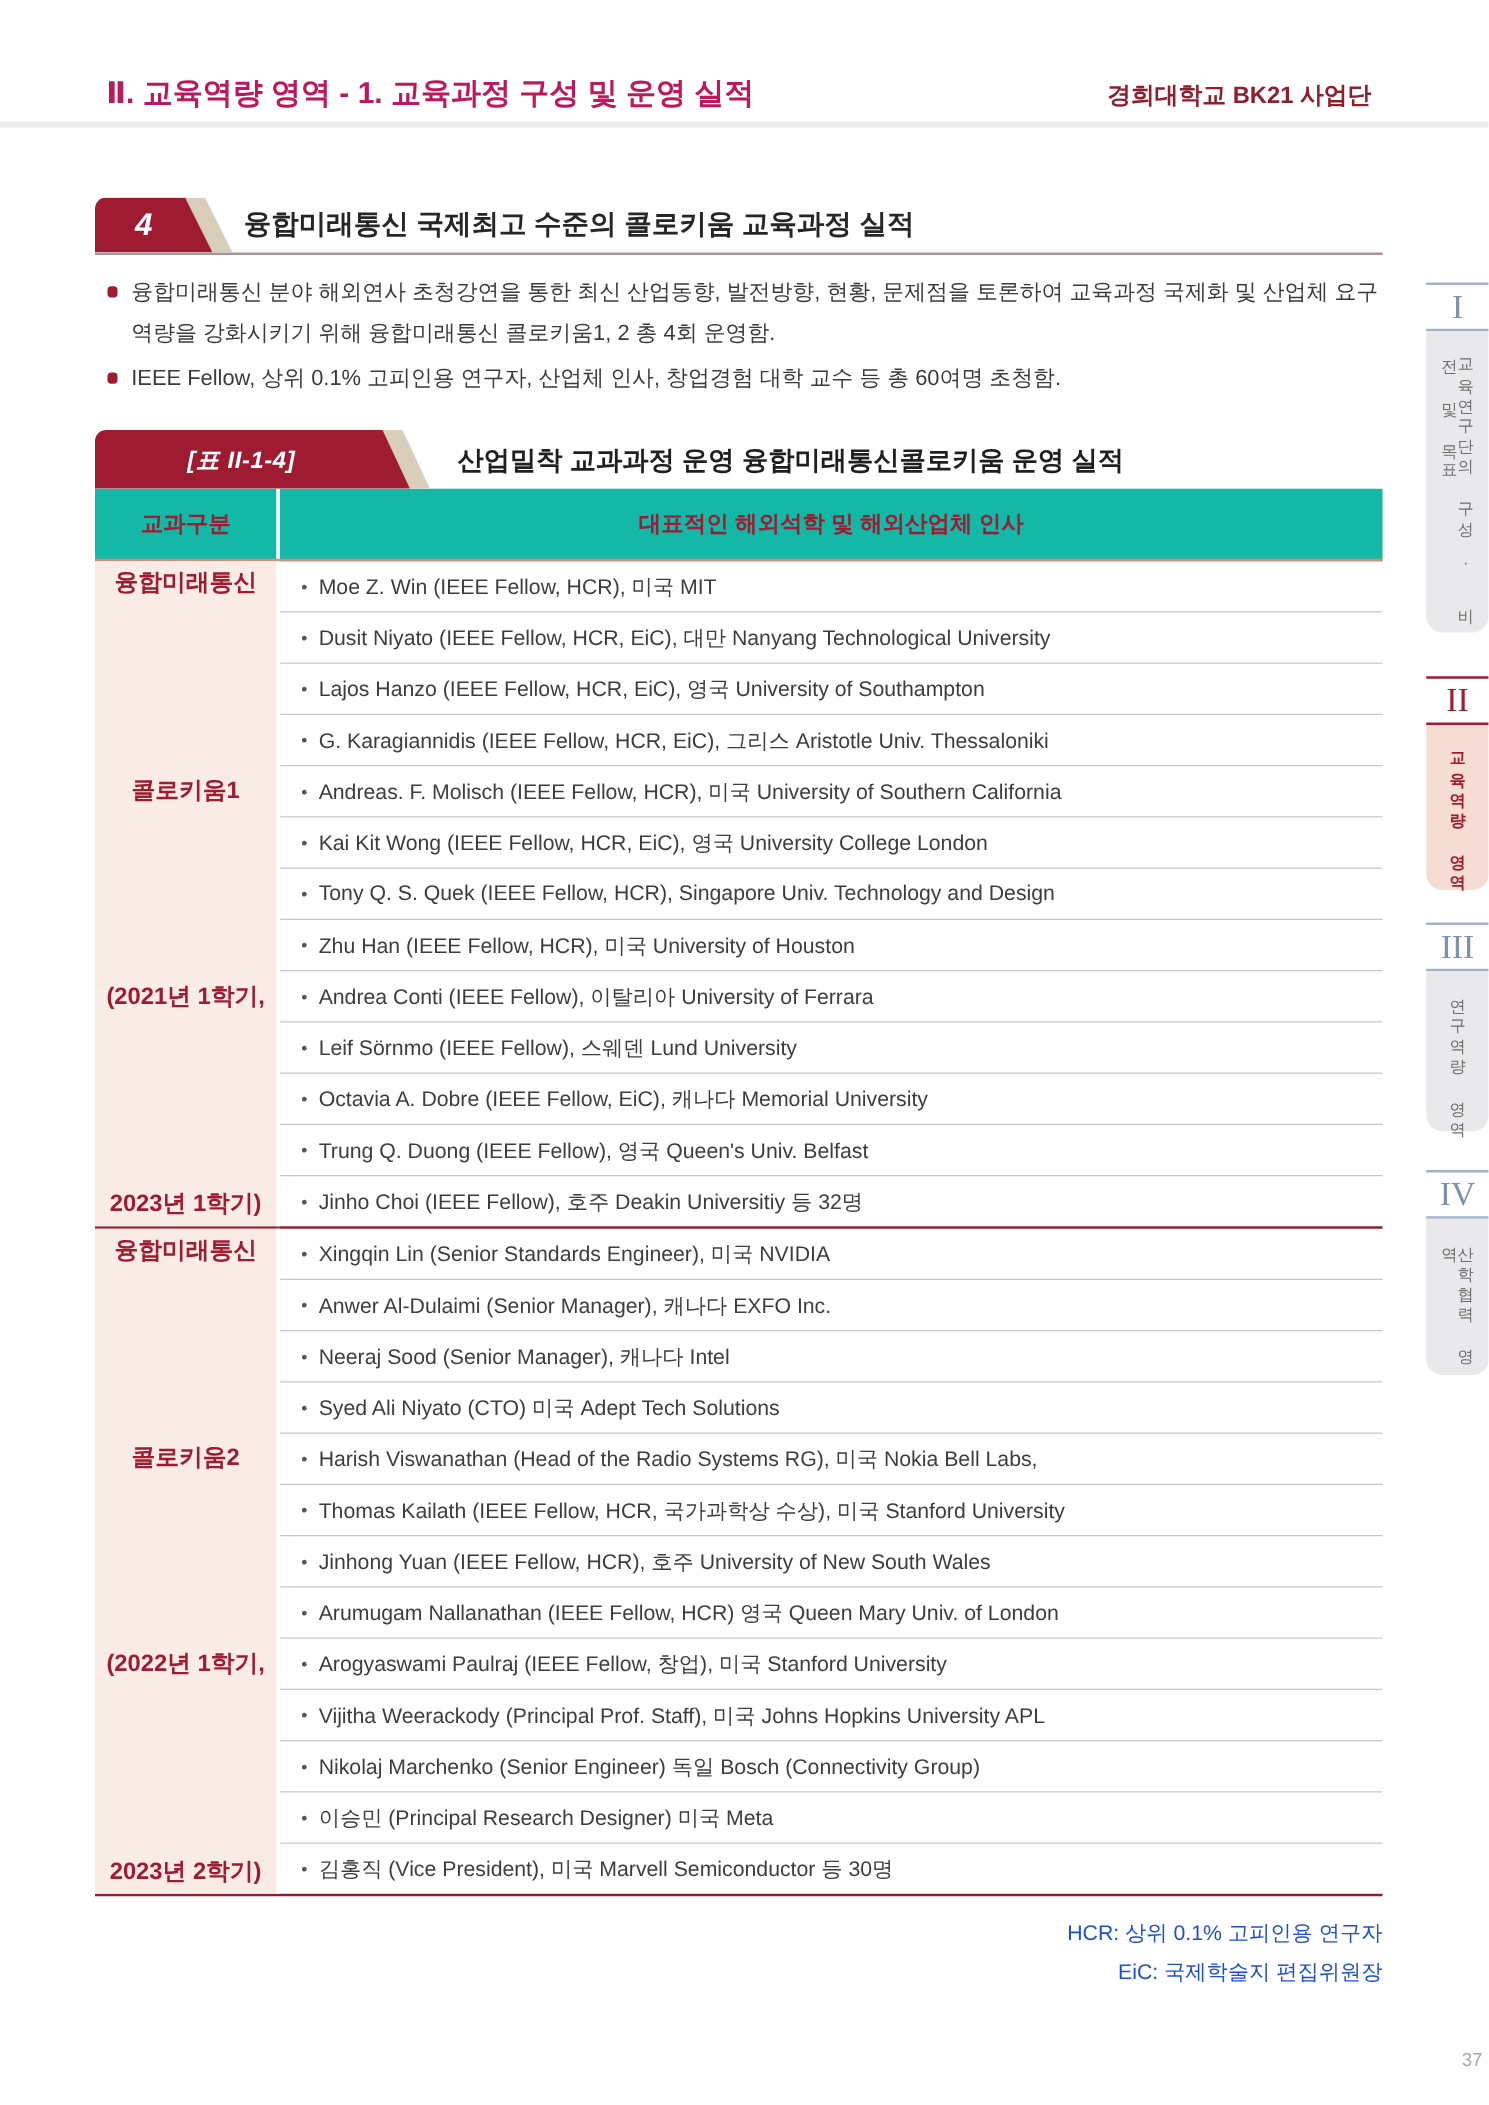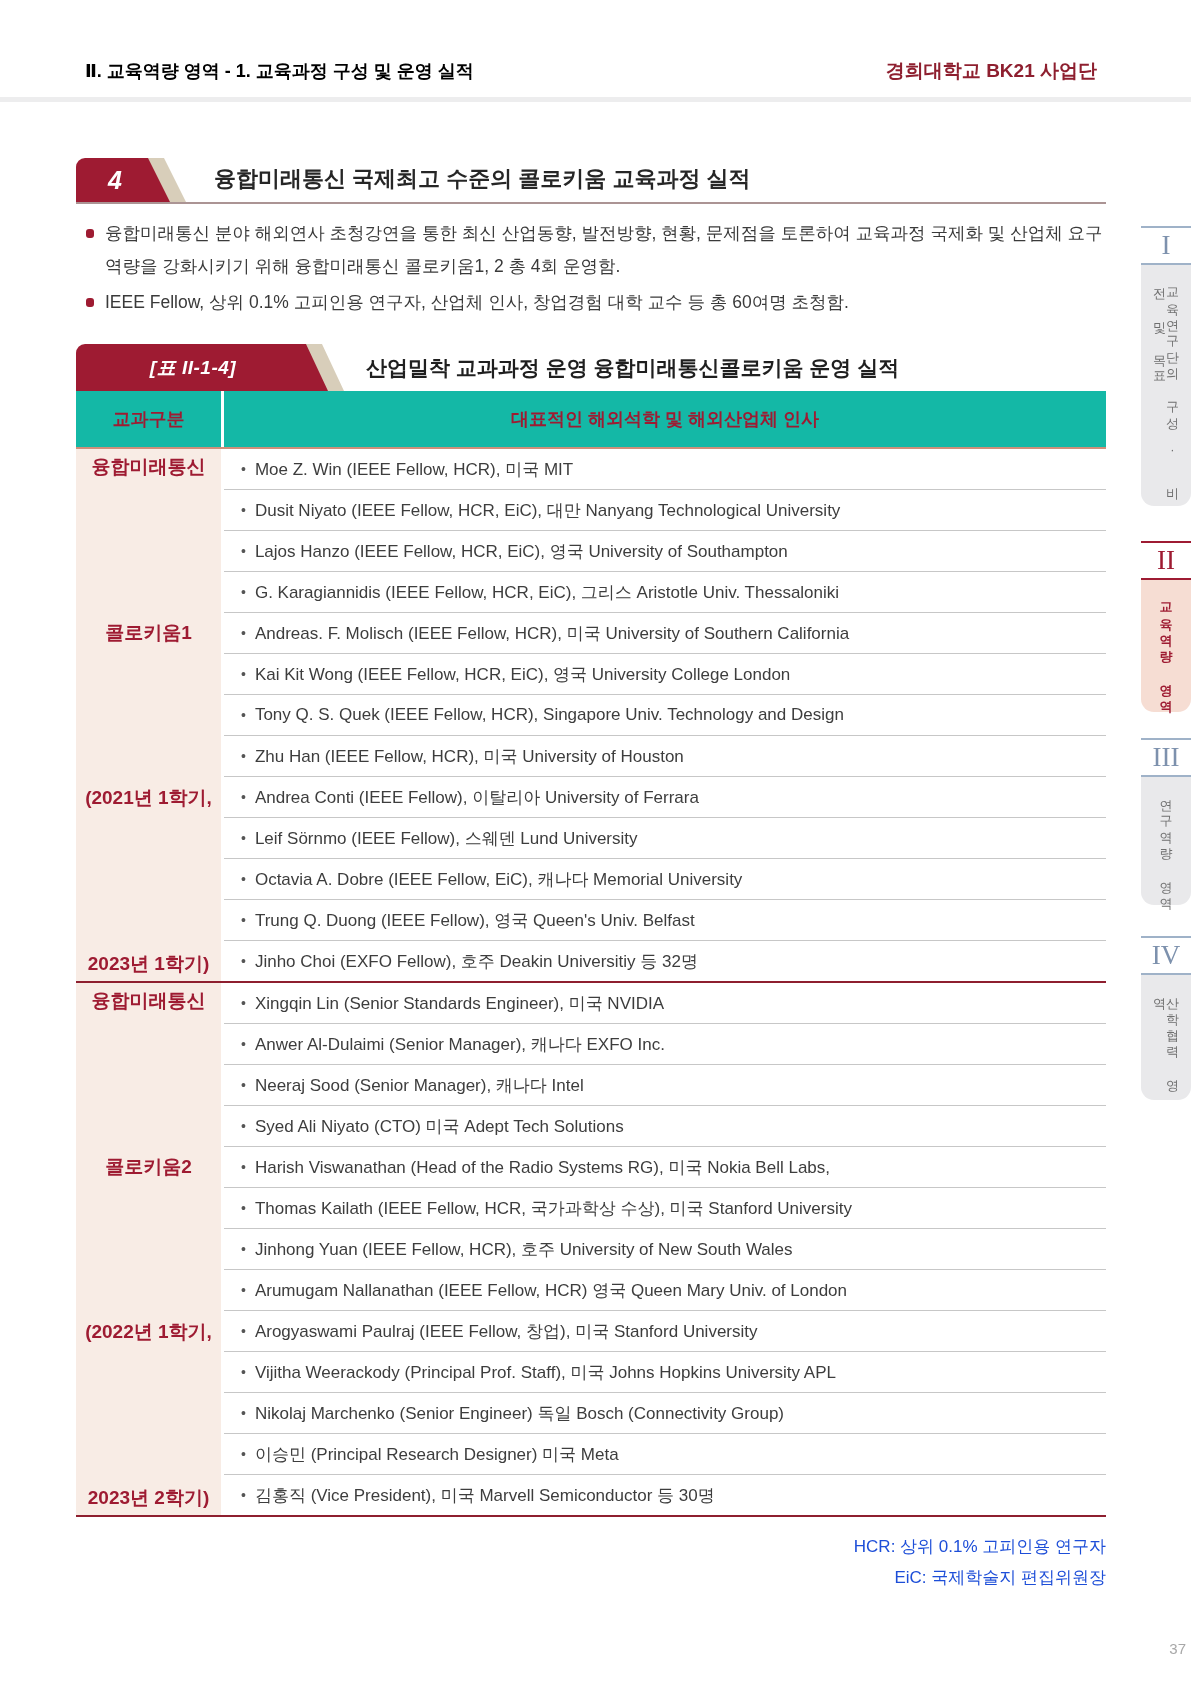--- a/index.html
+++ b/index.html
@@ -1,39 +1,39 @@
 <!DOCTYPE html>
 <html><head>
 <meta charset="utf-8">
 <style>
   html,body{margin:0;padding:0;background:#ffffff;}
   body{font-family:"Liberation Sans","DejaVu Sans",sans-serif;}
   .page{position:relative;width:1191px;height:1684px;background:#ffffff;overflow:hidden;}
 
   
   .page-header{position:absolute;top:58px;left:85px;right:94px;display:flex;justify-content:space-between;align-items:baseline;}
-  .ph-left{color:#000000;font-weight:700;font-size:18px;}
+  .ph-left{color:#be185d;font-weight:700;font-size:24px;}
   .ph-right{color:#8e1f2f;font-weight:700;font-size:19px;}
   .header-band{position:absolute;top:97px;left:0;right:0;height:5px;background:#ededee;}
 
   
   .content{position:absolute;left:76px;top:156px;width:1030px;}
 
   
   .badge{position:relative;flex:0 0 auto;}
   .badge .back{position:absolute;top:0;bottom:0;left:10px;right:-16px;background:#d8ceba;
     clip-path:polygon(0 0,calc(100% - 22px) 0,100% 100%,0 100%);border-top-left-radius:9px;}
   .badge .front{position:absolute;top:0;bottom:0;left:0;right:0;background:#9e1b32;color:#fff;
     clip-path:polygon(0 0,calc(100% - 22px) 0,100% 100%,0 100%);border-top-left-radius:9px;
     display:flex;align-items:center;justify-content:center;font-style:italic;font-weight:700;}
 
   .section-heading{display:flex;align-items:center;height:46px;border-bottom:2px solid #ab9494;}
   .badge-num{width:94px;height:44px;align-self:flex-end;}
   .badge-num .front{font-size:25px;padding-right:16px;}
-  .section-title{margin-left:44px;font-size:22px;font-weight:700;color:#262626;}
+  .section-title{margin-left:25px;font-size:22px;font-weight:700;color:#262626;}
 
   .bullets{margin:13px 0 0;padding:0 0 0 10px;list-style:none;}
   .bullets li{position:relative;padding-left:19px;font-size:17.5px;line-height:33px;color:#3a3a3a;margin-bottom:3px;}
   .bullets li::before{content:"";position:absolute;left:0;top:12px;width:8px;height:9px;border-radius:3px;background:#9e1b32;}
 
   .table-label-row{display:flex;align-items:center;height:47px;margin-top:25px;}
   .badge-label{width:252px;height:47px;}
   .badge-label .front{font-size:19px;padding-right:18px;letter-spacing:.5px;}
   .table-title{margin-left:38px;font-size:21px;font-weight:700;color:#1f1f1f;}
 
@@ -127,21 +127,21 @@
           <div class="trow">Lajos Hanzo (IEEE Fellow, HCR, EiC), 영국 University of Southampton</div>
           <div class="trow">G. Karagiannidis (IEEE Fellow, HCR, EiC), 그리스 Aristotle Univ. Thessaloniki</div>
           <div class="trow">Andreas. F. Molisch (IEEE Fellow, HCR), 미국 University of Southern California</div>
           <div class="trow">Kai Kit Wong (IEEE Fellow, HCR, EiC), 영국 University College London</div>
           <div class="trow">Tony Q. S. Quek (IEEE Fellow, HCR), Singapore Univ. Technology and Design</div>
           <div class="trow">Zhu Han (IEEE Fellow, HCR), 미국 University of Houston</div>
           <div class="trow">Andrea Conti (IEEE Fellow), 이탈리아 University of Ferrara</div>
           <div class="trow">Leif Sörnmo (IEEE Fellow), 스웨덴 Lund University</div>
           <div class="trow">Octavia A. Dobre (IEEE Fellow, EiC), 캐나다 Memorial University</div>
           <div class="trow">Trung Q. Duong (IEEE Fellow), 영국 Queen's Univ. Belfast</div>
-          <div class="trow">Jinho Choi (EXFO Fellow), 호주 Deakin Universitiy 등 32명</div>
+          <div class="trow">Jinho Choi (IEEE Fellow), 호주 Deakin Universitiy 등 32명</div>
         </div>
       </div>
 
       <div class="tgroup">
         <div class="gname">
           <span>융합미래통신</span>
           <span>콜로키움2</span>
           <span>(2022년 1학기,</span>
           <span>2023년 2학기)</span>
         </div>

